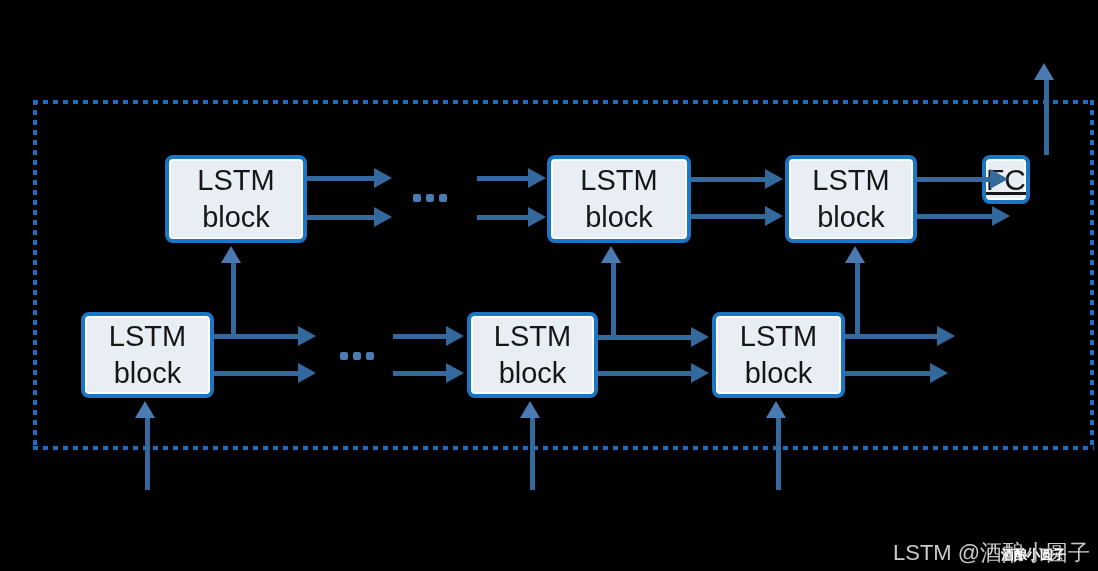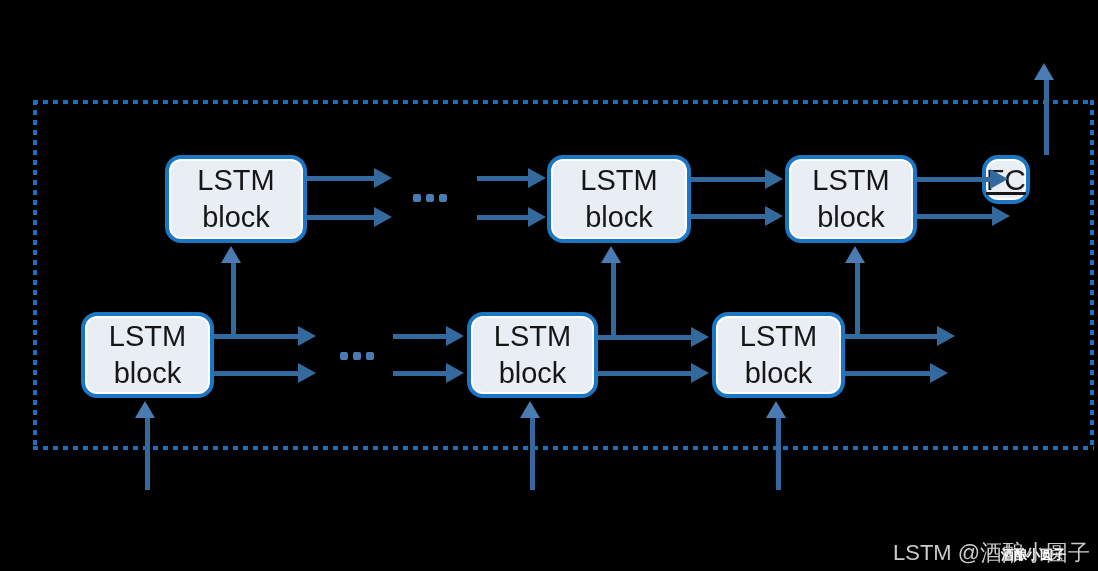--- a/index.html
+++ b/index.html
@@ -2,21 +2,21 @@
 <html><head>
 <meta charset="utf-8">
 <style>
   html,body{margin:0;padding:0;background:#000;}
   #stage{
     position:relative;width:1098px;height:571px;background:#000;overflow:hidden;
     font-family:"Liberation Sans",sans-serif;
   }
   .block{
     position:absolute;box-sizing:border-box;
-    background:#e9edf4;border:4px solid #1b76c4;border-radius:16px;
+    background:#e9edf4;border:4px solid #1b76c4;border-radius:8px;
     box-shadow:inset 0 0 0 2px #ffffff;
     display:flex;flex-direction:column;align-items:center;justify-content:center;
     color:#161616;text-align:center;
   }
   .block .ln{font-size:29px;line-height:37px;white-space:nowrap;}
   .block.small .ln{font-size:30px;line-height:34px;}
   .shaft-h{position:absolute;height:5px;background:#34699e;}
   .head-r{position:absolute;width:0;height:0;border-top:10px solid transparent;
     border-bottom:10px solid transparent;border-left:18px solid #34699e;}
   .shaft-v{position:absolute;width:5px;background:#34699e;}

